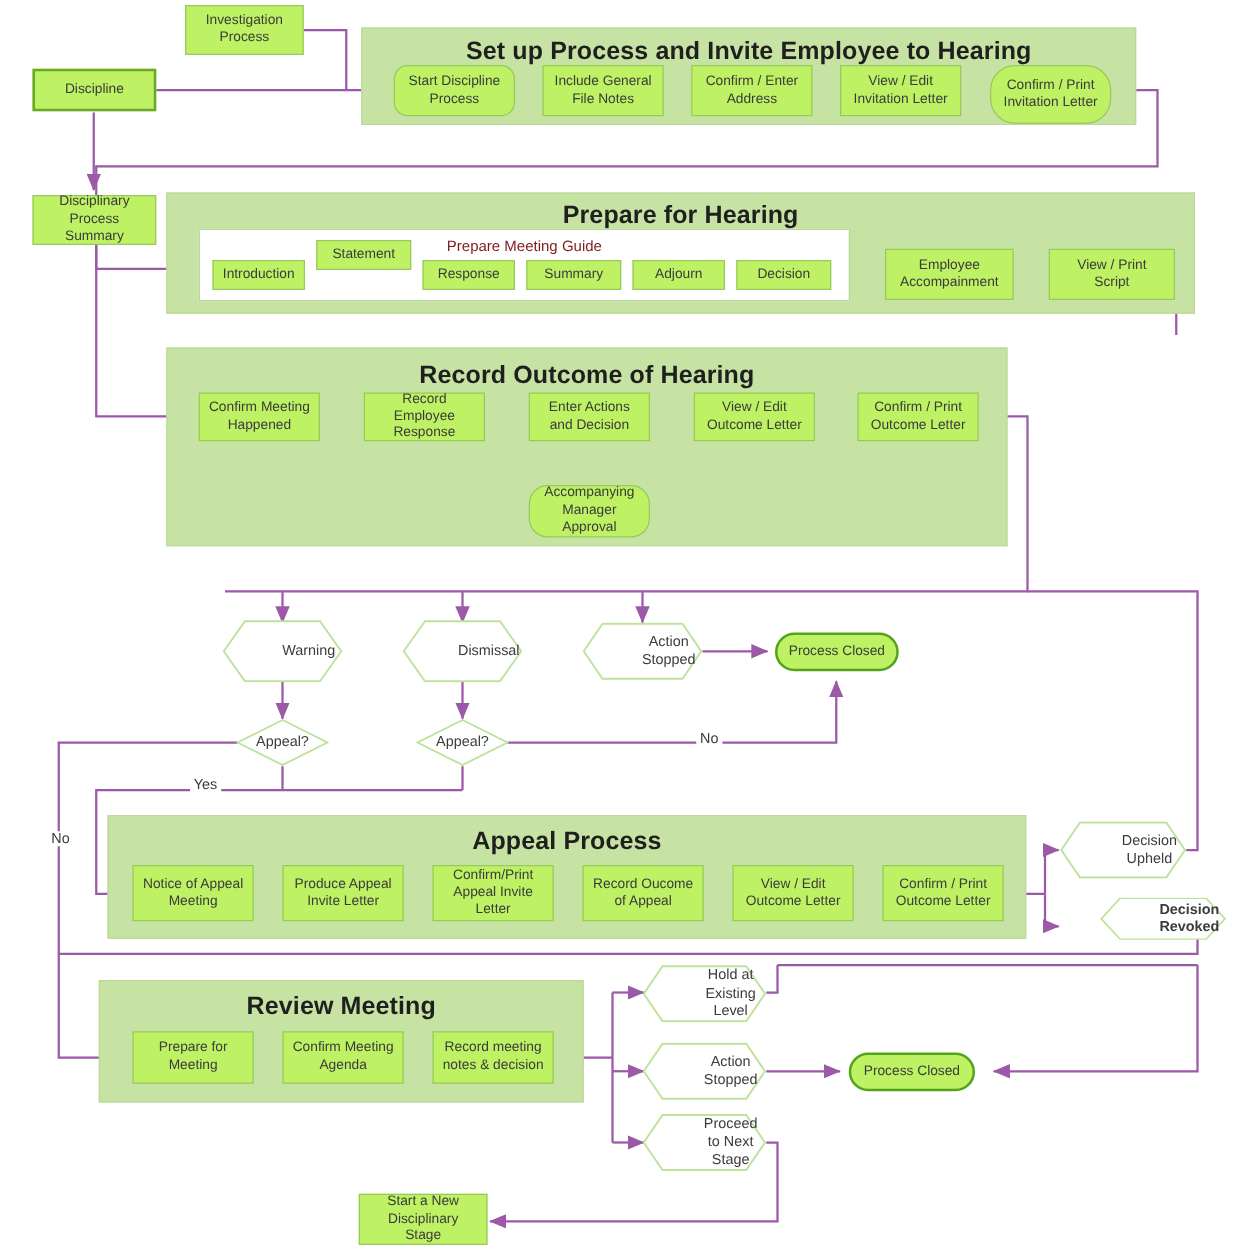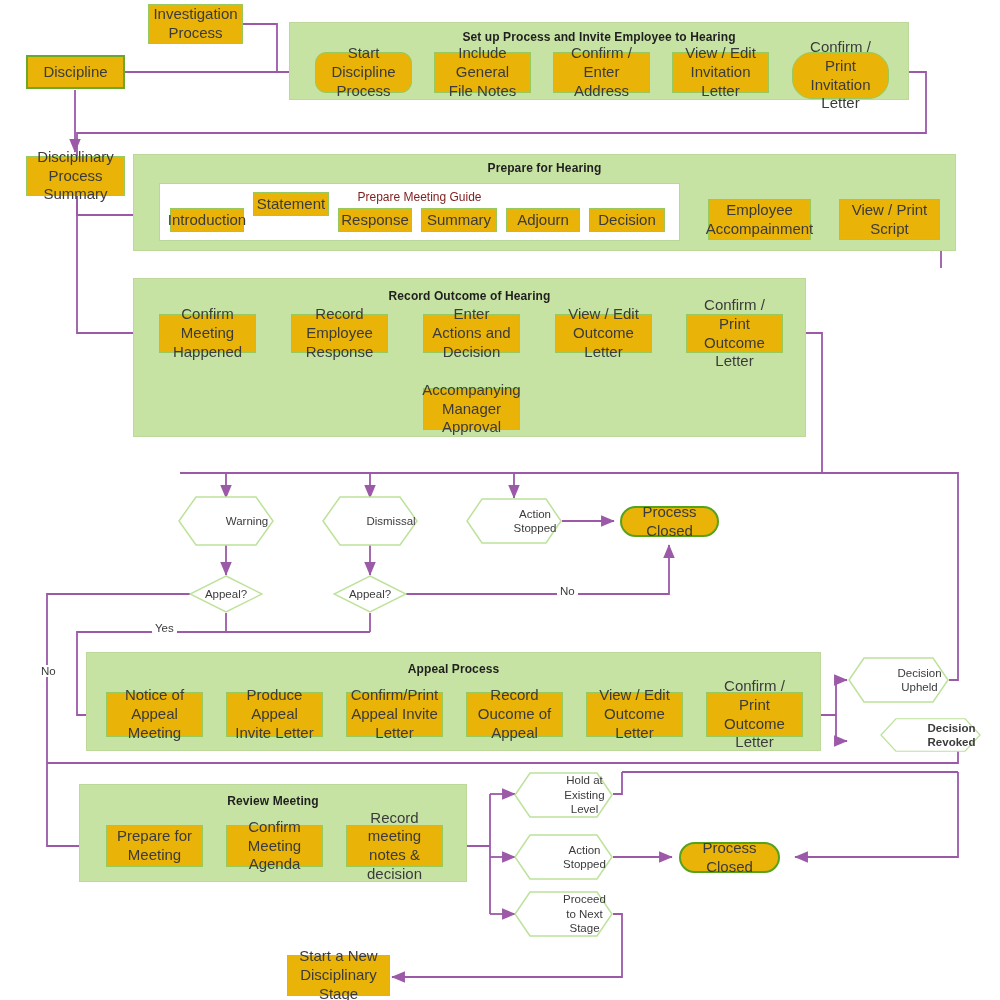--- a/index.html
+++ b/index.html
@@ -1,25 +1,25 @@
 <!DOCTYPE html>
 <html><head>
 <meta charset="utf-8">
 <style>
   html,body{margin:0;padding:0;background:#ffffff;}
   body{font-family:"Liberation Sans", sans-serif;}
   #canvas{position:relative;width:1000px;height:1000px;background:#ffffff;overflow:hidden;}
   svg.wires{position:absolute;left:0;top:0;width:1000px;height:1000px;pointer-events:none;}
 
   .panel{position:absolute;background:#c7e3a3;border:1px solid #bcd99a;box-sizing:border-box;}
-  .panel-title{position:absolute;width:100%;text-align:center;font-weight:bold;font-size:12px;color:#1f1f1f;letter-spacing:.1px;}
-
-  .node{position:absolute;background:#eab308;border:1px solid #97c95e;box-sizing:border-box;
+  .panel-title{position:absolute;width:100%;text-align:center;font-weight:bold;font-size:20px;color:#1f1f1f;letter-spacing:.1px;}
+
+  .node{position:absolute;background:#bef264;border:1px solid #97c95e;box-sizing:border-box;
         display:flex;align-items:center;justify-content:center;text-align:center;
-        font-size:15px;color:#3b3b3b;line-height:1.25;padding:2px 7px;}
+        font-size:11px;color:#3b3b3b;line-height:1.25;padding:2px 7px;}
   .node.strong{border:2px solid #6aa829;}
   .node.term{border:2px solid #55a31b;border-radius:18px;}
 
   .subbox{position:absolute;background:#ffffff;border:1px solid #b9d79a;box-sizing:border-box;}
   .subbox-title{position:absolute;width:100%;text-align:center;font-size:12px;color:#7f1d1d;}
 
   .hex{position:absolute;display:flex;align-items:center;justify-content:center;text-align:center;
        font-size:11.5px;color:#3b3b3b;line-height:1.25;}
   .hex .hexshape{position:absolute;left:0;top:0;width:100%;height:100%;}
   .hex .hexlabel{position:relative;z-index:2;padding:0 6px;margin-left:42px;}
@@ -171,21 +171,21 @@
   <div class="node" style="left:589px;top:208px;width:76px;height:24px;">Decision</div>
 
   <div class="node" style="left:708px;top:199px;width:103px;height:41px;">Employee Accompainment</div>
   <div class="node" style="left:839px;top:199px;width:101px;height:41px;">View / Print Script</div>
 
   <div class="node" style="left:159px;top:314px;width:97px;height:39px;">Confirm Meeting Happened</div>
   <div class="node" style="left:291px;top:314px;width:97px;height:39px;">Record Employee Response</div>
   <div class="node" style="left:423px;top:314px;width:97px;height:39px;">Enter Actions and Decision</div>
   <div class="node" style="left:555px;top:314px;width:97px;height:39px;">View / Edit Outcome Letter</div>
   <div class="node" style="left:686px;top:314px;width:97px;height:39px;">Confirm / Print Outcome Letter</div>
-  <div class="node" style="left:423px;top:388px;width:97px;height:42px;">Accompanying Manager Approval</div>
+  <div class="node" style="left:423px;top:388px;width:97px;height:42px;border-radius:15px;">Accompanying Manager Approval</div>
 
   <div class="hex" style="left:178px;top:496px;width:96px;height:50px;">
     <svg class="hexshape" viewBox="0 0 96 50" preserveAspectRatio="none">
       <polygon points="18,1 78,1 95,25 78,49 18,49 1,25" fill="#ffffff" stroke="#bde29a" stroke-width="1.5"></polygon>
     </svg>
     <span class="hexlabel">Warning</span>
   </div>
 
   <div class="hex" style="left:322px;top:496px;width:96px;height:50px;">
     <svg class="hexshape" viewBox="0 0 96 50" preserveAspectRatio="none">

